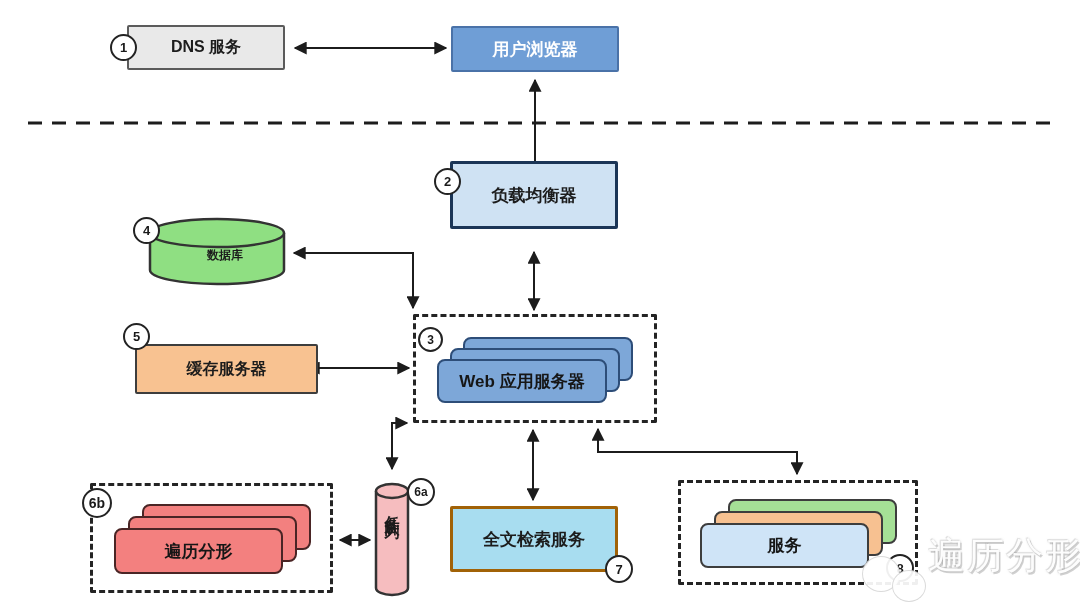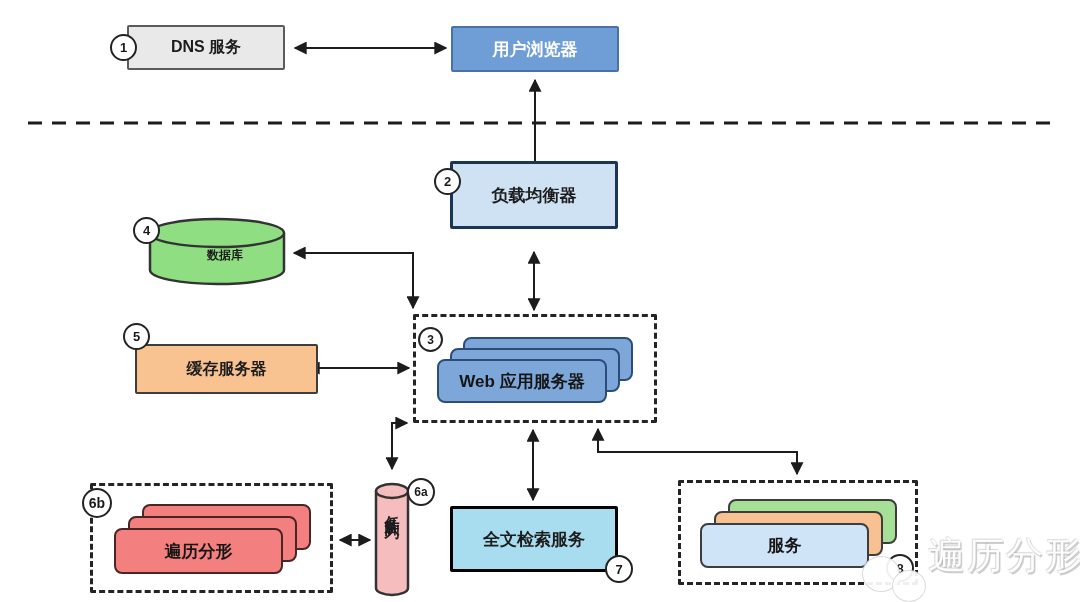--- a/index.html
+++ b/index.html
@@ -22,21 +22,21 @@
   }
   .badge{
     position:absolute;z-index:4;background:#ffffff;border:2.5px solid #232323;border-radius:50%;
     display:flex;align-items:center;justify-content:center;font-weight:bold;font-size:13px;color:#1a1a1a;
     box-sizing:border-box;
   }
   .dns{left:127px;top:25px;width:158px;height:45px;background:#e9e9e9;border:2px solid #5b5b5b;font-size:16px;}
   .browser{left:451px;top:26px;width:168px;height:46px;background:#6f9ed6;border:2px solid #4a72a8;color:#ffffff;}
   .lb{left:450px;top:161px;width:168px;height:68px;background:#cfe2f3;border:3px solid #1b3556;}
   .cache{left:135px;top:344px;width:183px;height:50px;background:#f8c291;border:2px solid #3d3d3d;font-size:16px;}
-  .fulltext{left:450px;top:506px;width:168px;height:66px;background:#a8ddf0;border:3px solid #000000;}
+  .fulltext{left:450px;top:506px;width:168px;height:66px;background:#a8ddf0;border:3px solid #a16207;}
   .db-label{left:158px;top:241px;width:134px;height:28px;background:transparent;font-size:12px;z-index:3;}
   .queue-label{
     left:379px;top:503px;width:27px;height:92px;background:transparent;z-index:3;
     writing-mode:vertical-rl;text-orientation:upright;letter-spacing:3px;font-size:15px;line-height:27px;
     justify-content:flex-start;
   }
   .webapp-group{left:413px;top:314px;width:244px;height:109px;}
   .webapp-card{width:170px;height:44px;background:#7da7d8;border:2px solid #2d4d78;}
   .tasks-group{left:90px;top:483px;width:243px;height:110px;}
   .task-card{width:169px;height:46px;background:#f3807f;border:2px solid #4a2525;}

